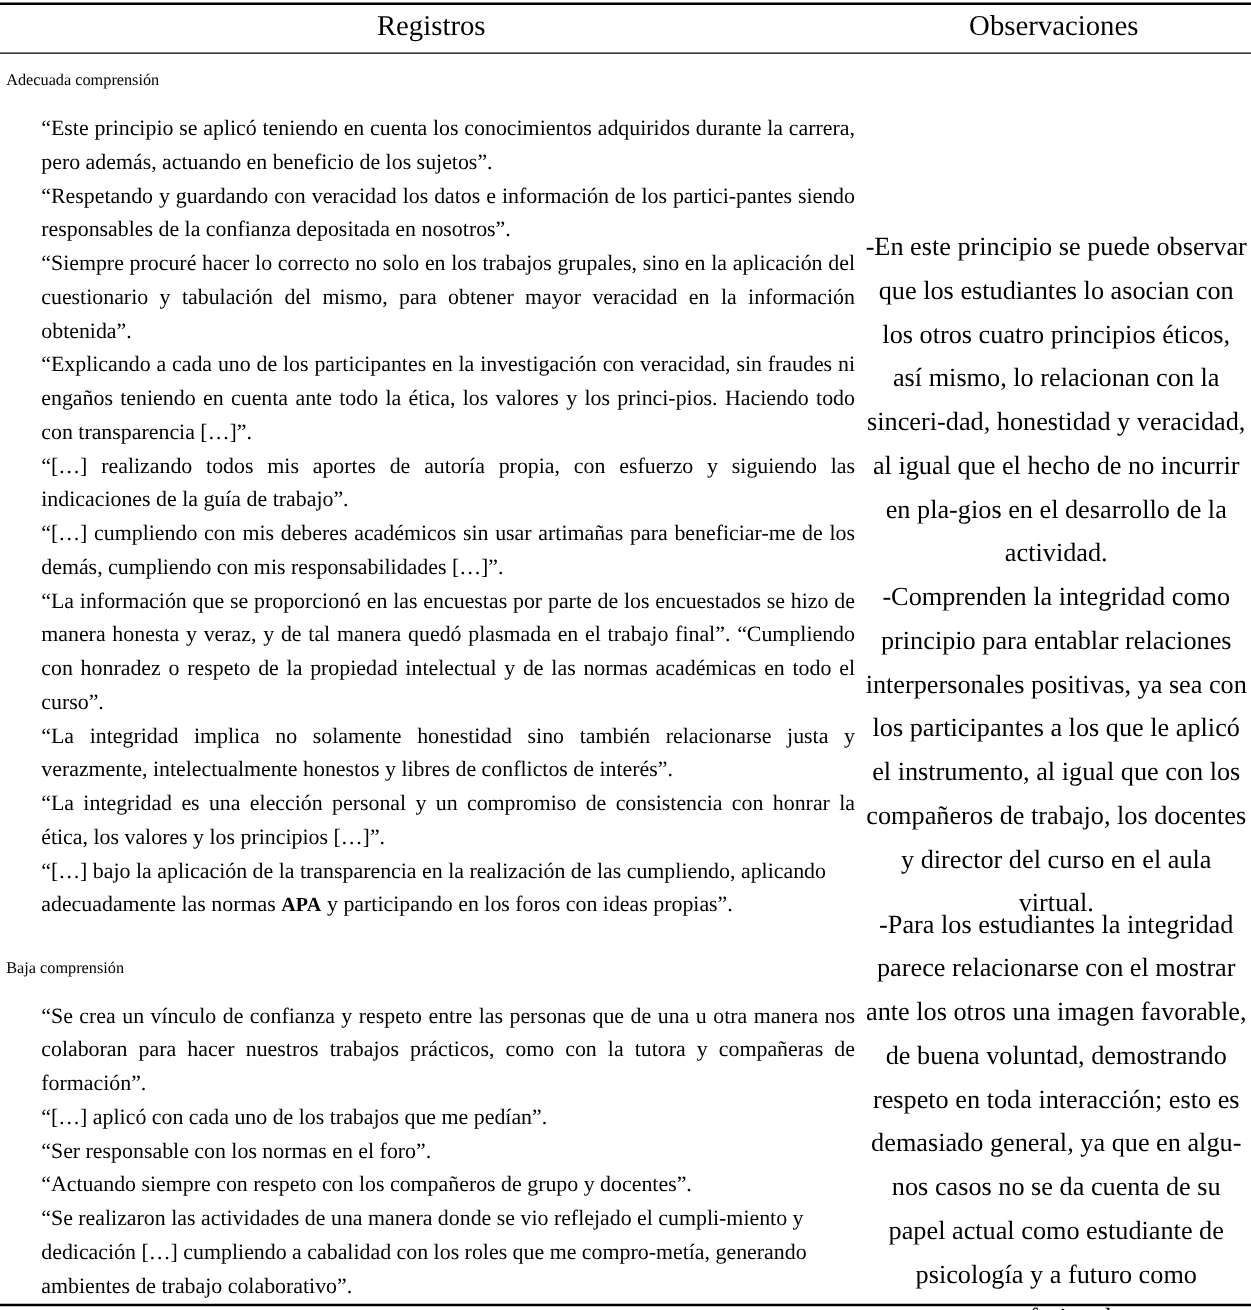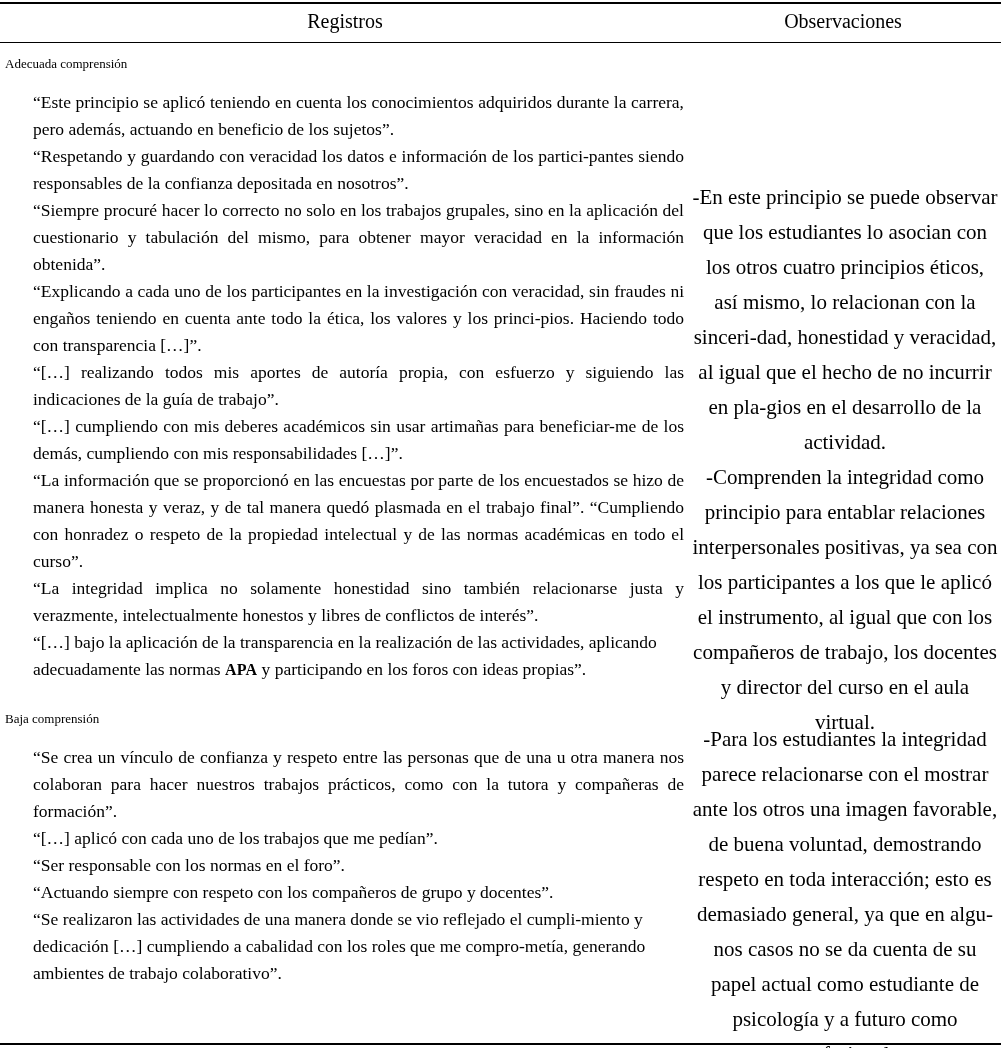--- a/index.html
+++ b/index.html
@@ -35,21 +35,21 @@
   .header-row {
     position: absolute;
     top: 8px;
     left: 0;
     width: 1001px;
     height: 30px;
   }
   .col-head {
     position: absolute;
     top: 0;
-    font-size: 20px;
+    font-size: 23px;
     line-height: 26px;
     text-align: center;
     white-space: nowrap;
   }
   .col-head-registros     { left: 195px; width: 300px; }
   .col-head-observaciones { left: 693px; width: 300px; }
 
   
   .col-registros {
     position: absolute;
@@ -121,21 +121,22 @@
       <div class="section-heading">Adecuada comprensión</div>
       <div class="quote-block">
         <p class="quote">“Este principio se aplicó teniendo en cuenta los conocimientos adquiridos durante la carrera, pero además, actuando en beneficio de los sujetos”.</p>
         <p class="quote">“Respetando y guardando con veracidad los datos e información de los partici-pantes siendo responsables de la confianza depositada en nosotros”.</p>
         <p class="quote">“Siempre procuré hacer lo correcto no solo en los trabajos grupales, sino en la aplicación del cuestionario y tabulación del mismo, para obtener mayor veracidad en la información obtenida”.</p>
         <p class="quote">“Explicando a cada uno de los participantes en la investigación con veracidad, sin fraudes ni engaños teniendo en cuenta ante todo la ética, los valores y los princi-pios. Haciendo todo con transparencia […]”.</p>
         <p class="quote">“[…] realizando todos mis aportes de autoría propia, con esfuerzo y siguiendo las indicaciones de la guía de trabajo”.</p>
         <p class="quote">“[…] cumpliendo con mis deberes académicos sin usar artimañas para beneficiar-me de los demás, cumpliendo con mis responsabilidades […]”.</p>
         <p class="quote">“La información que se proporcionó en las encuestas por parte de los encuestados se hizo de manera honesta y veraz, y de tal manera quedó plasmada en el trabajo final”. “Cumpliendo con honradez o respeto de la propiedad intelectual y de las normas académicas en todo el curso”.</p>
         <p class="quote">“La integridad implica no solamente honestidad sino también relacionarse justa y verazmente, intelectualmente honestos y libres de conflictos de interés”.</p>
-        <p class="quote"><span>“[…] bajo la aplicación de la transparencia en la realización de las actividades, aplicando adecuadamente las normas </span><span class="smallcaps">APA</span><span> y participando en los foros con ideas propias”.</span></p>
+        <p class="quote">“La integridad es una elección personal y un compromiso de consistencia con honrar la ética, los valores y los principios […]”.</p>
+        <p class="quote"><span>“[…] bajo la aplicación de la transparencia en la realización de las cumpliendo, aplicando adecuadamente las normas </span><span class="smallcaps">APA</span><span> y participando en los foros con ideas propias”.</span></p>
       </div>
     </div>
 
     <div class="section-gap"></div>
 
     <div>
       <div class="section-heading">Baja comprensión</div>
       <div class="quote-block">
         <p class="quote">“Se crea un vínculo de confianza y respeto entre las personas que de una u otra manera nos colaboran para hacer nuestros trabajos prácticos, como con la tutora y compañeras de formación”.</p>
         <p class="quote">“[…] aplicó con cada uno de los trabajos que me pedían”.</p>

